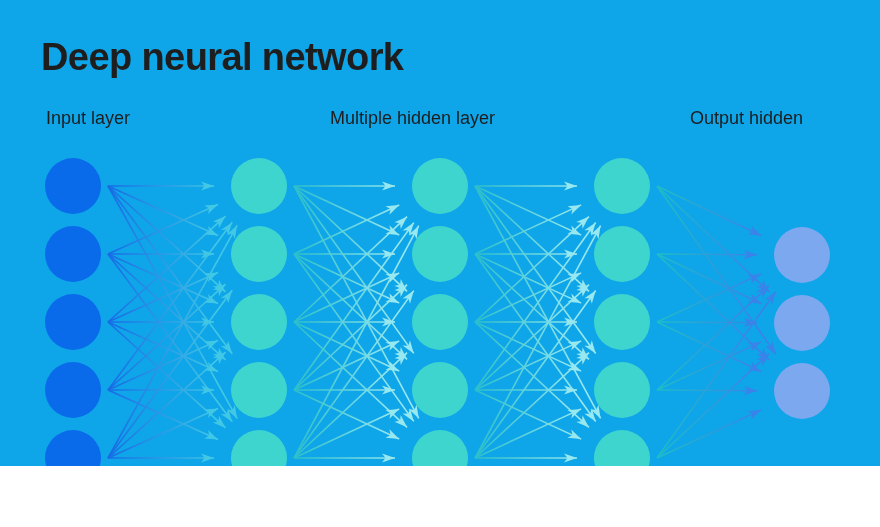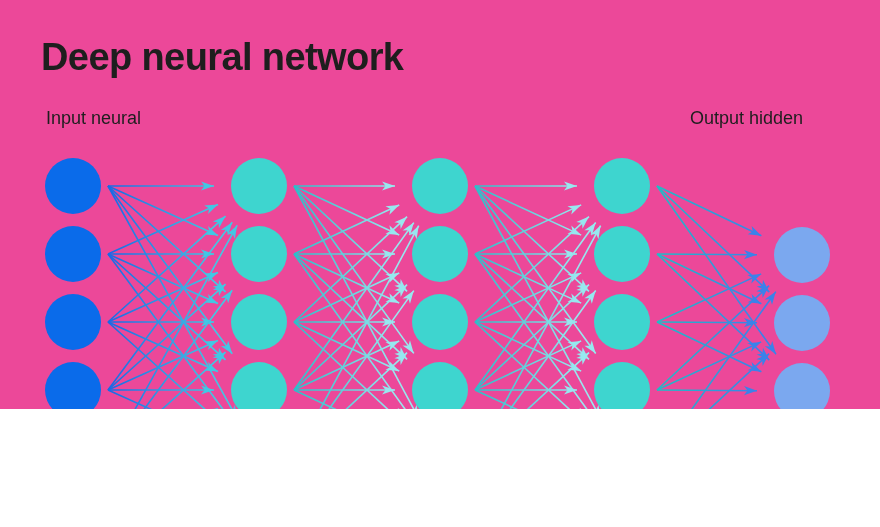--- a/index.html
+++ b/index.html
@@ -1,20 +1,20 @@
 <!DOCTYPE html>
 <html><head>
 <meta charset="utf-8">
 <style>
   html, body { margin: 0; padding: 0; background: #ffffff; }
   .stage {
     position: relative;
     width: 880px;
-    height: 409px;
-    background: #ec4899;
+    height: 466px;
+    background: #0ea5e9;
     overflow: hidden;
     font-family: "Liberation Sans", "DejaVu Sans", sans-serif;
   }
   .title {
     position: absolute;
     left: 41px;
     top: 36px;
     font-size: 38px;
     font-weight: 600;
     letter-spacing: -0.6px;
@@ -32,21 +32,22 @@
   .label-input  { left: 46px; }
   .label-hidden { left: 330px; }
   .label-output { left: 690px; }
   #network-svg { position: absolute; left: 0; top: 0; }
 </style>
 </head>
 <body>
 
 <div class="stage">
   <div class="title">Deep neural network</div>
-  <div class="layer-label label-input">Input neural</div>
+  <div class="layer-label label-input">Input layer</div>
+  <div class="layer-label label-hidden">Multiple hidden layer</div>
   <div class="layer-label label-output">Output hidden</div>
   <svg id="network-svg" width="880" height="527" viewBox="0 0 880 527">
       <defs>
         <linearGradient id="conn-grad-0" gradientUnits="userSpaceOnUse" x1="108" y1="0" x2="214" y2="0">
           <stop offset="0%" stop-color="#1769e6"></stop>
           <stop offset="100%" stop-color="#41c8e4"></stop>
         </linearGradient>
         <linearGradient id="conn-grad-1" gradientUnits="userSpaceOnUse" x1="294" y1="0" x2="395" y2="0">
           <stop offset="0%" stop-color="#2abfc9"></stop>
           <stop offset="100%" stop-color="#97e8ef"></stop>

